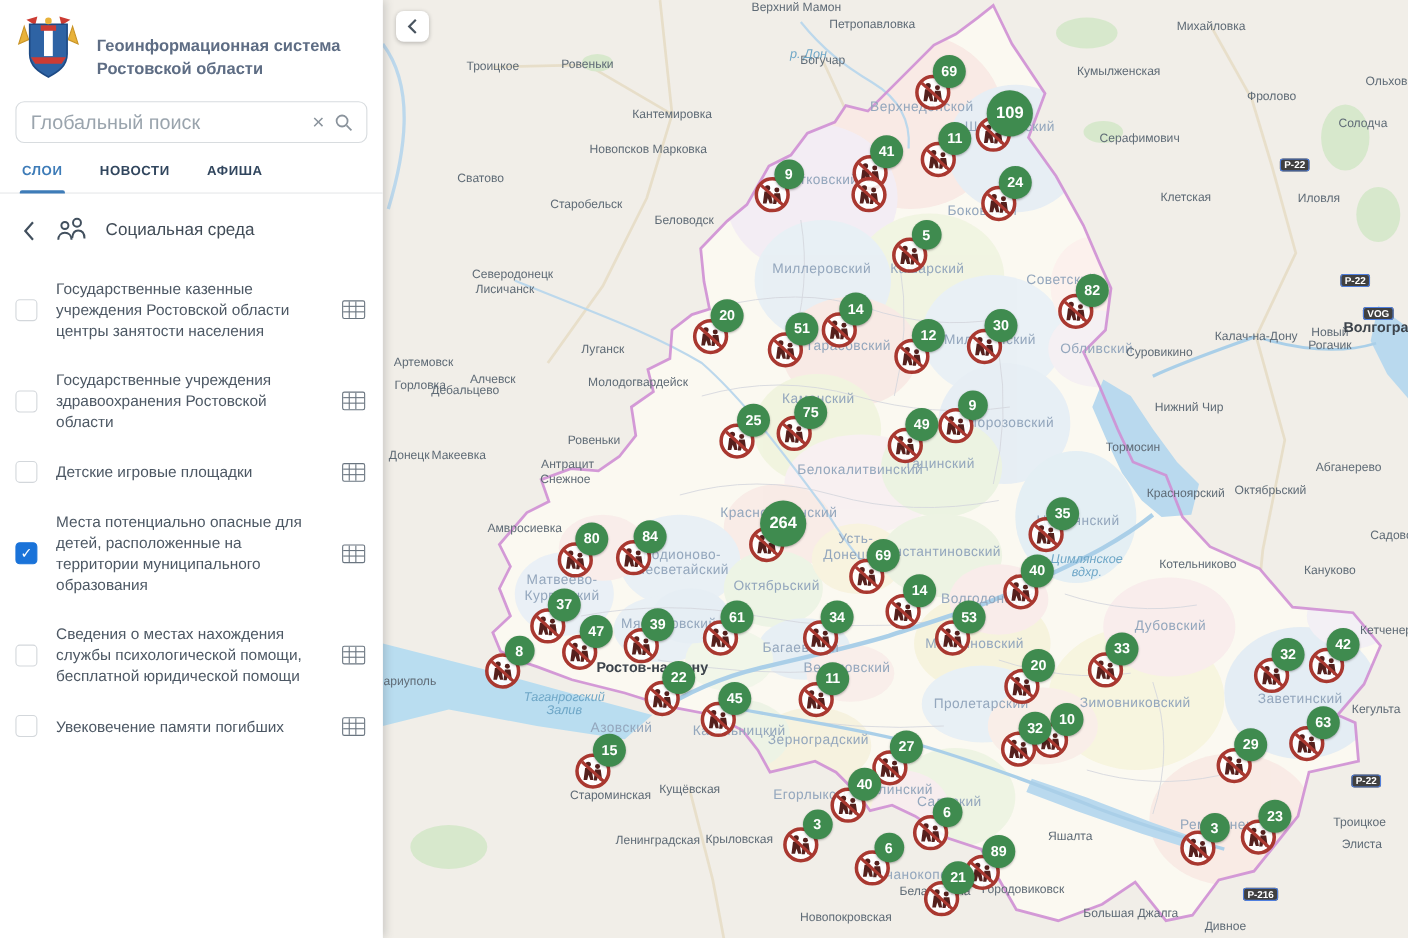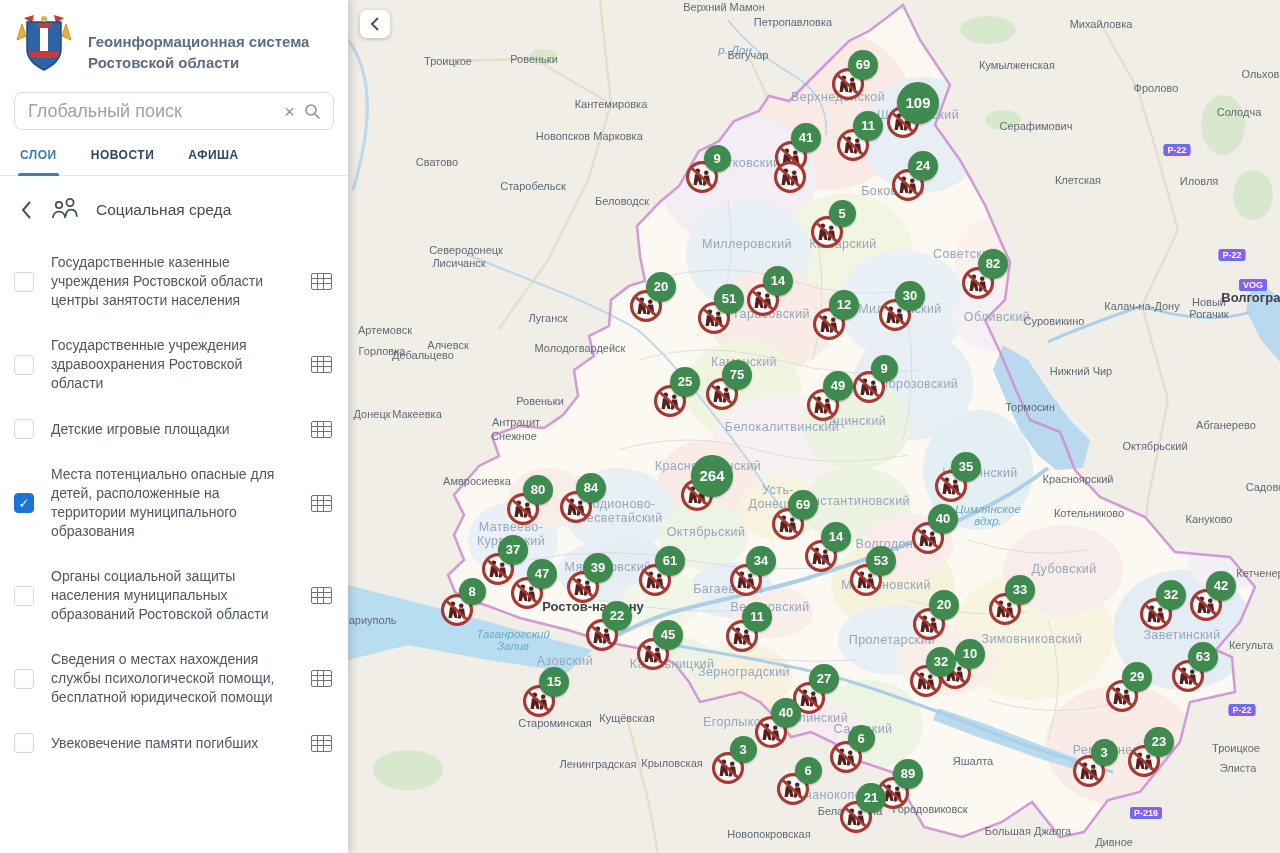--- a/index.html
+++ b/index.html
@@ -43,21 +43,21 @@
 
   
   .map{position:relative;width:932px;height:853px;background:#f1eee8;overflow:hidden;}
   .map svg.base{position:absolute;left:0;top:0;}
   .lbl{position:absolute;transform:translate(-50%,-50%);white-space:pre-line;text-align:center;
        pointer-events:none;z-index:3;}
   .lbl-d{color:#94a7bd;font-size:12.5px;letter-spacing:.4px;}
   .lbl-t{color:#5f6b76;font-size:11px;}
   .lbl-c{color:#3c434b;font-size:13px;font-weight:bold;}
   .lbl-w{color:#6fa7c7;font-size:11.5px;font-style:italic;}
-  .lbl-r{background:#8b5cf6;color:#fff;font-size:9px;font-weight:bold;padding:1px 4px;
+  .lbl-r{background:#404040;color:#fff;font-size:9px;font-weight:bold;padding:1px 4px;
          border-radius:3px;box-shadow:0 0 0 1px #4f7fe0 inset;}
   .marker{position:absolute;width:0;height:0;z-index:5;cursor:pointer;}
   .m-icon{position:absolute;left:-32px;top:2px;width:34px;height:34px;}
   .m-badge{position:absolute;left:0;top:0;background:#3f8b4f;border-radius:50%;color:#fff;
            font-weight:bold;font-size:13px;text-align:center;
            box-shadow:0 1px 2px rgba(0,0,0,.3);}
   .collapse-btn{position:absolute;left:12px;top:10px;width:30px;height:28px;background:#fff;
         border:none;border-radius:7px;box-shadow:0 1px 4px rgba(0,0,0,.25);cursor:pointer;
         display:flex;align-items:center;justify-content:center;z-index:10;}
 </style>
@@ -127,25 +127,20 @@
         <span class="tbl-icon"></span>
       </div>
       <div class="layer-row">
         <span class="checkbox"></span>
         <span class="layer-label">Детские игровые площадки</span>
         <span class="tbl-icon"></span>
       </div>
       <div class="layer-row">
         <span class="checkbox checked">✓</span>
         <span class="layer-label">Места потенциально опасные для детей, расположенные на территории муниципального образования</span>
-        <span class="tbl-icon"></span>
-      </div>
-      <div class="layer-row">
-        <span class="checkbox"></span>
-        <span class="layer-label">Органы социальной защиты населения муниципальных образований Ростовской области</span>
         <span class="tbl-icon"></span>
       </div>
       <div class="layer-row">
         <span class="checkbox"></span>
         <span class="layer-label">Сведения о местах нахождения службы психологической помощи, бесплатной юридической помощи</span>
         <span class="tbl-icon"></span>
       </div>
       <div class="layer-row">
         <span class="checkbox"></span>
         <span class="layer-label">Увековечение памяти погибших</span>
@@ -342,21 +337,21 @@
       <div class="lbl lbl-t" style="left: 129px; top: 481px;">Амвросиевка</div>
       <div class="lbl lbl-t" style="left: 20px; top: 620px;">Мариуполь</div>
       <div class="lbl lbl-t" style="left: 794px; top: 306px;">Калач-на-Дону</div>
       <div class="lbl lbl-t" style="left: 861px; top: 308px;">Новый Рогачик</div>
       <div class="lbl lbl-c" style="left: 907px; top: 297px;">Волгоград</div>
       <div class="lbl lbl-t" style="left: 706px; top: 321px;">Суровикино</div>
       <div class="lbl lbl-t" style="left: 733px; top: 371px;">Нижний Чир</div>
       <div class="lbl lbl-t" style="left: 682px; top: 407px;">Тормосин</div>
       <div class="lbl lbl-t" style="left: 878px; top: 425px;">Абганерево</div>
       <div class="lbl lbl-t" style="left: 807px; top: 446px;">Октябрьский</div>
-      <div class="lbl lbl-t" style="left: 730px; top: 479px; text-align: center;">Красноярский</div>
+      <div class="lbl lbl-t" style="left: 730px; top: 449px; text-align: center;">Красноярский</div>
       <div class="lbl lbl-t" style="left: 741px; top: 513px;">Котельниково</div>
       <div class="lbl lbl-t" style="left: 861px; top: 519px;">Кануково</div>
       <div class="lbl lbl-t" style="left: 920px; top: 487px;">Садовое</div>
       <div class="lbl lbl-t" style="left: 916px; top: 573px;">Кетченеры</div>
       <div class="lbl lbl-t" style="left: 903px; top: 645px;">Кегульта</div>
       <div class="lbl lbl-t" style="left: 888px; top: 748px;">Троицкое</div>
       <div class="lbl lbl-t" style="left: 890px; top: 768px;">Элиста</div>
       <div class="lbl lbl-t" style="left: 680px; top: 831px;">Большая Джалга</div>
       <div class="lbl lbl-t" style="left: 766px; top: 842px;">Дивное</div>
       <div class="lbl lbl-t" style="left: 625px; top: 761px;">Яшалта</div>

